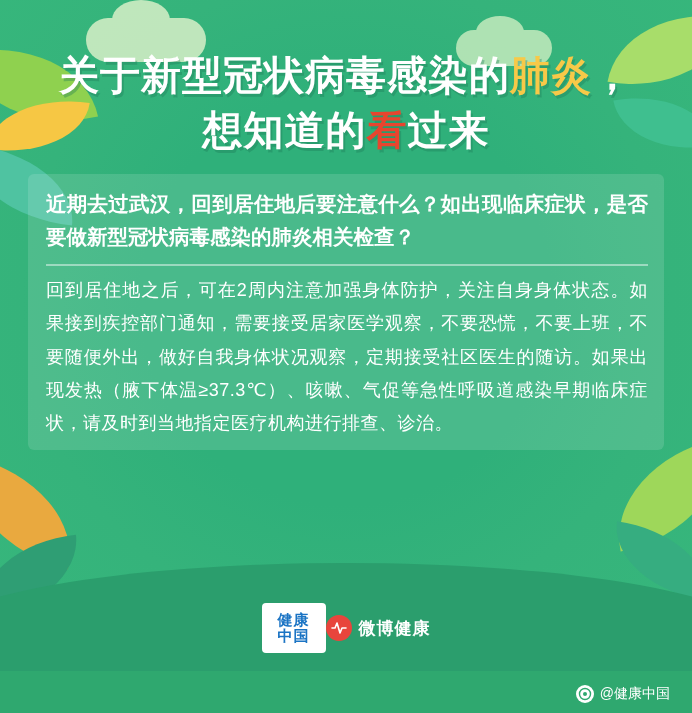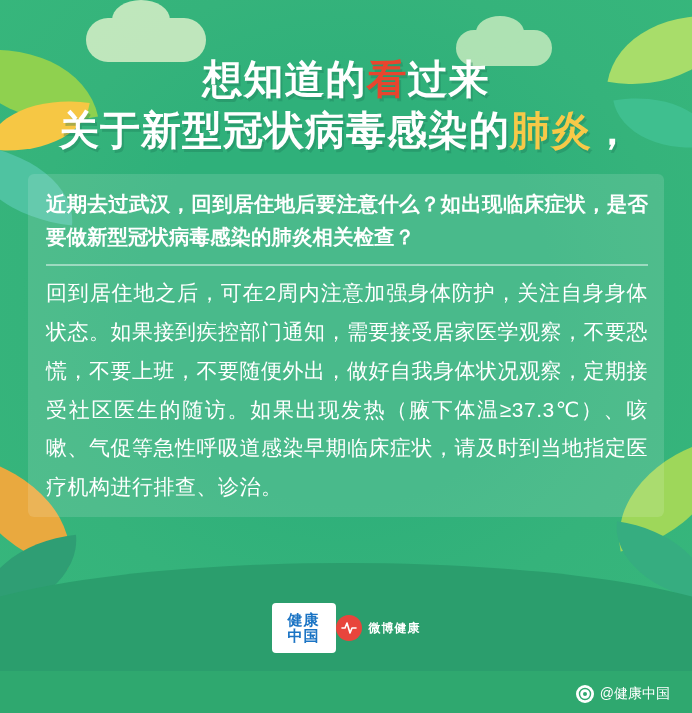--- a/index.html
+++ b/index.html
@@ -101,21 +101,21 @@
     padding:14px 16px 10px 18px;
   }
   .question{
     color:#ffffff;font-size:20.5px;font-weight:bold;line-height:1.6;
     text-align:justify;
   }
   .divider{
     height:2px;background:rgba(255,255,255,.45);margin:10px 0 8px 0;
   }
   .answer{
-    color:#ffffff;font-size:21px;line-height:1.85;letter-spacing:.5px;
+    color:#ffffff;font-size:18px;line-height:1.85;letter-spacing:.5px;
     text-align:justify;font-weight:normal;
   }
   
   .footer{
     position:absolute;z-index:6;left:0;bottom:60px;width:100%;
     display:flex;align-items:center;justify-content:center;
   }
   .jkzg{
     width:64px;height:50px;background:#ffffff;border-radius:4px;
     display:flex;flex-direction:column;align-items:center;justify-content:center;
@@ -123,21 +123,21 @@
   }
   .jkzg span{
     color:#1b74c4;font-size:15px;font-weight:bold;letter-spacing:1px;
   }
   .weibo-health{display:flex;align-items:center;gap:7px;}
   .wb-badge{
     width:26px;height:26px;border-radius:50%;background:#e8453c;
     display:flex;align-items:center;justify-content:center;
   }
   .wb-badge svg{display:block;}
-  .wb-text{color:#ffffff;font-size:12px;font-weight:bold;letter-spacing:1px;}
+  .wb-text{color:#ffffff;font-size:17px;font-weight:bold;letter-spacing:1px;}
   
   .credit{
     position:absolute;z-index:7;right:22px;bottom:10px;
     display:flex;align-items:center;gap:6px;
   }
   .credit-eye{
     width:18px;height:18px;border-radius:50%;background:#ffffff;
     display:flex;align-items:center;justify-content:center;
   }
   .credit-eye svg{display:block;}
@@ -158,25 +158,25 @@
   <div class="blob leaf leaf-6"></div>
   <div class="blob leaf leaf-7"></div>
   <div class="blob leaf leaf-8"></div>
   <div class="blob leaf leaf-9"></div>
   <div class="hill hill-mid"></div>
   <div class="hill hill-light"></div>
   <div class="hill hill-dark"></div>
   <div class="bottom-band"></div>
 
   <div class="title-wrap">
+    <div class="title-line">
+      <span>关于新型冠状病毒感染的</span><span class="hl">肺炎</span><span>，</span>
+    </div>
     <div class="title-line title-line2">
       <span>想知道的</span><span class="hl-red">看</span><span>过来</span>
-    </div>
-    <div class="title-line">
-      <span>关于新型冠状病毒感染的</span><span class="hl">肺炎</span><span>，</span>
     </div>
   </div>
 
   <div class="card">
     <div class="question">近期去过武汉，回到居住地后要注意什么？如出现临床症状，是否要做新型冠状病毒感染的肺炎相关检查？</div>
     <div class="divider"></div>
     <div class="answer">回到居住地之后，可在2周内注意加强身体防护，关注自身身体状态。如果接到疾控部门通知，需要接受居家医学观察，不要恐慌，不要上班，不要随便外出，做好自我身体状况观察，定期接受社区医生的随访。如果出现发热（腋下体温≥37.3℃）、咳嗽、气促等急性呼吸道感染早期临床症状，请及时到当地指定医疗机构进行排查、诊治。</div>
   </div>
 
   <div class="footer">

